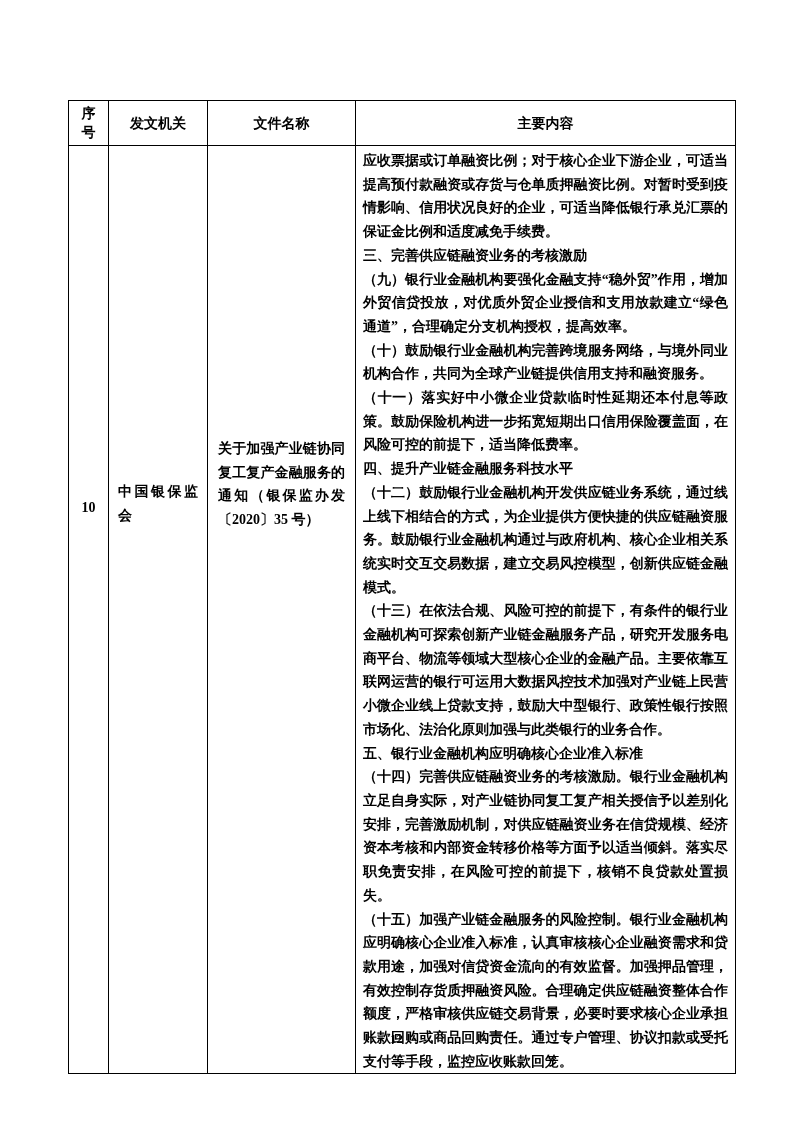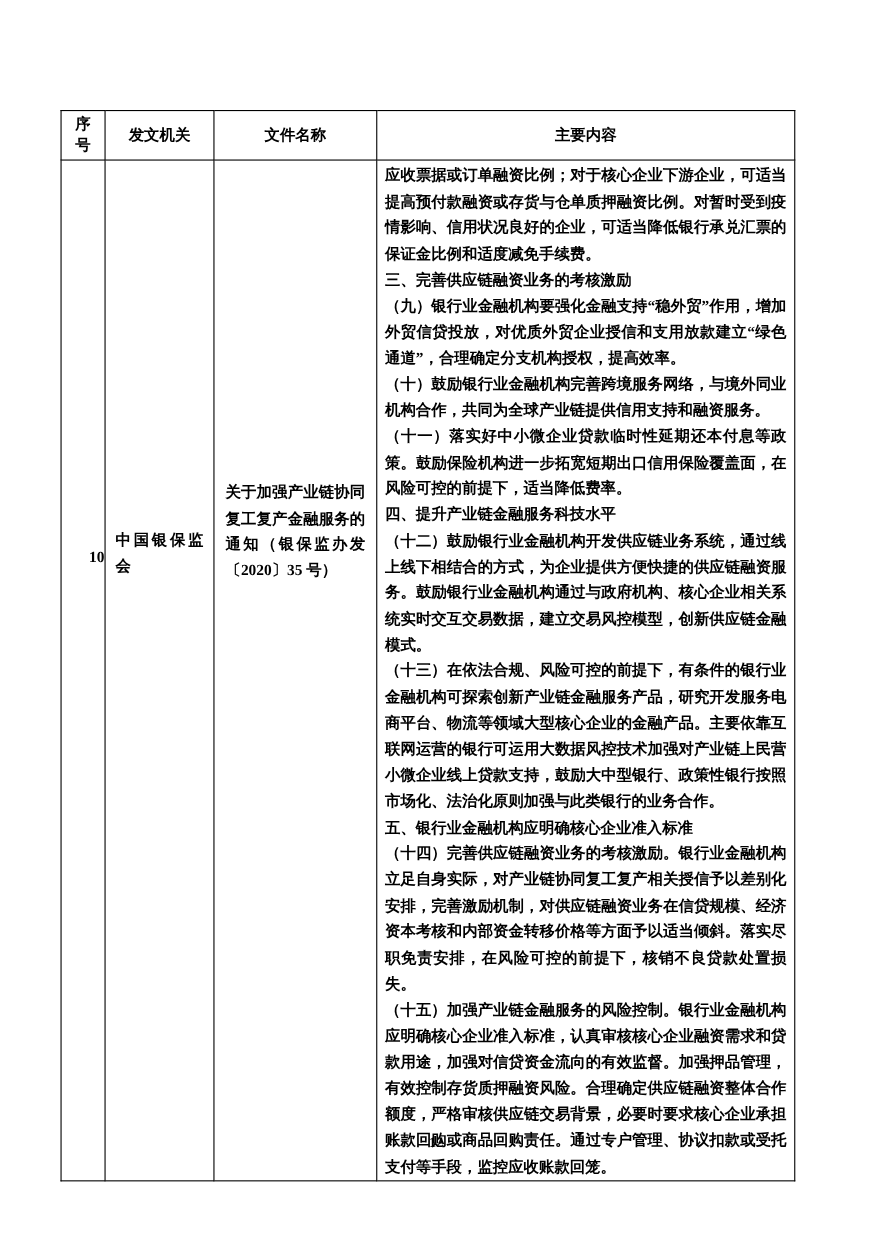--- a/index.html
+++ b/index.html
@@ -7,39 +7,39 @@
   body {
     width: 793px;
     height: 1122px;
     position: relative;
     font-family: "Liberation Serif", "DejaVu Serif", serif;
     color: #000000;
     overflow: hidden;
   }
   .doc-table {
     position: absolute;
-    left: 55px;
+    left: 68px;
     top: 100px;
     width: 667px;
     border-collapse: collapse;
     table-layout: fixed;
   }
   .doc-table td, .doc-table th {
     border: 1px solid #000000;
     padding: 0;
     vertical-align: top;
     font-weight: 700;
     font-size: 14px;
     overflow: hidden;
   }
   .header-row th { height: 45px; vertical-align: middle; text-align: center; }
   .hdr { line-height: 19px; font-size: 14px; }
   .hdr-seq { width: 16px; margin: 0 auto; word-break: break-all; }
   .body-row { height: 887px; }
-  .cell-seq  { text-align: right; }
+  .cell-seq  { text-align: center; }
   .seq-val   { padding-top: 350px; line-height: 23.7px; }
   .agency-val {
     padding: 335px 9px 0 9px;
     line-height: 23.7px;
     text-align: justify;
     text-justify: inter-character;
     word-break: break-all;
     font-family: Liberation Mono, monospace;
   }
   .title-val {

